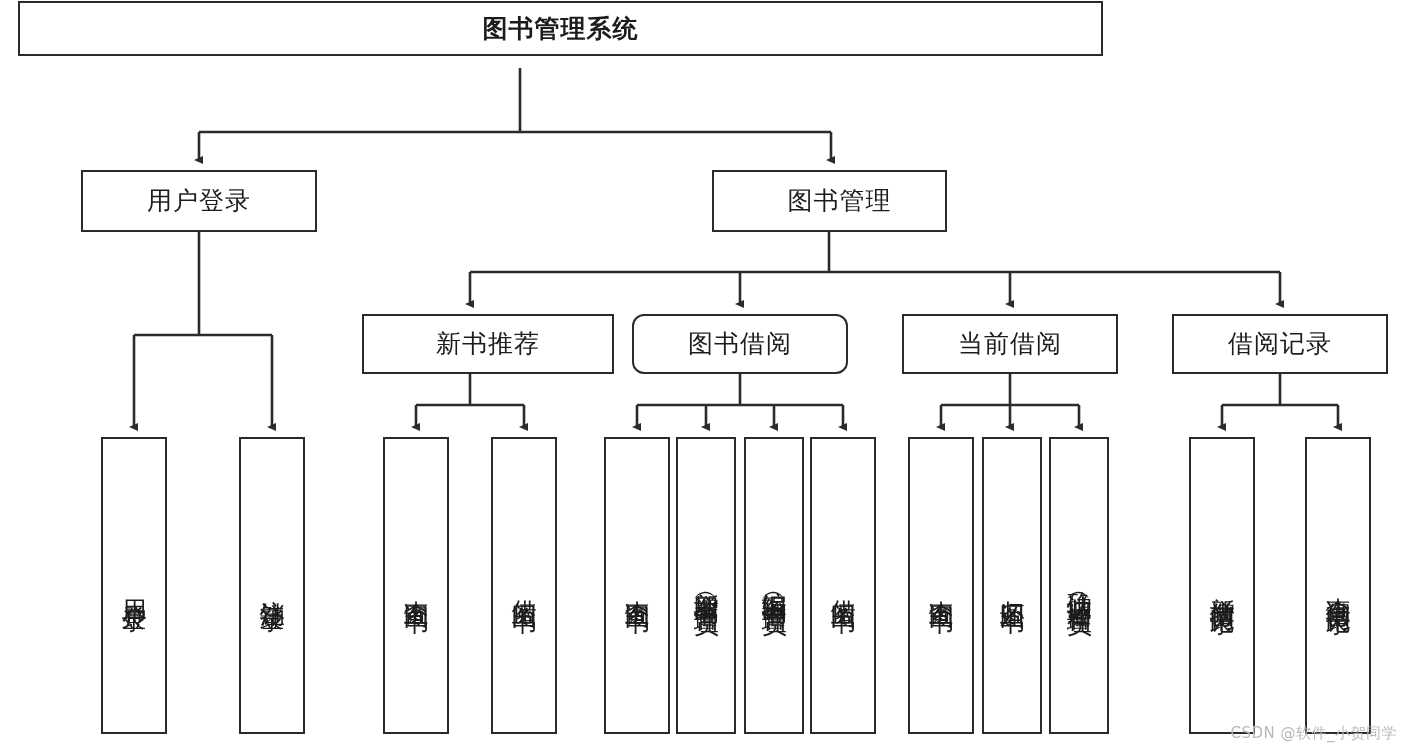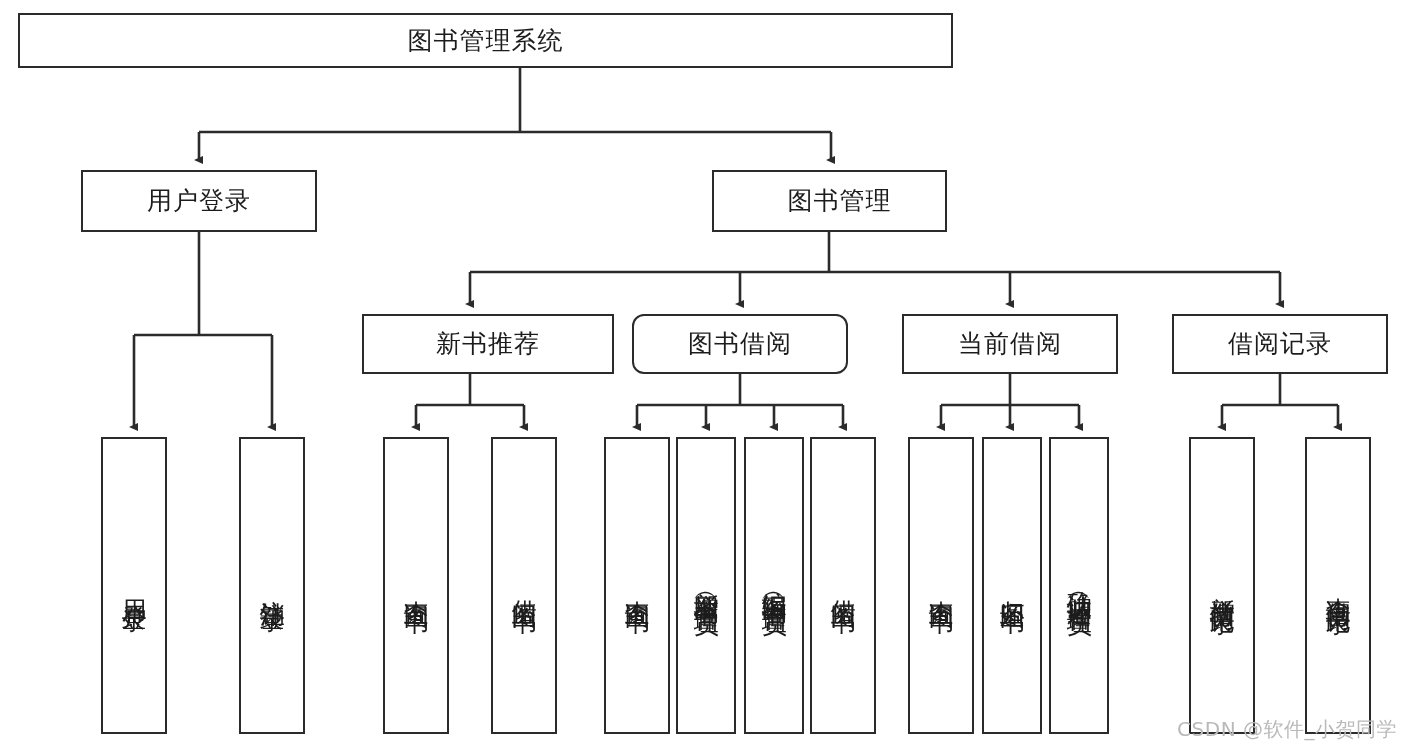--- a/index.html
+++ b/index.html
@@ -58,21 +58,21 @@
     font-size: 25px;
     line-height: 1.18;
     letter-spacing: 3px;
     white-space: nowrap;
     transform: none;
   }
   .watermark {
     position: absolute;
     right: 8px;
     bottom: 4px;
-    font-size: 20px;
+    font-size: 15px;
     color: #b9b9b9;
     letter-spacing: 0.5px;
     white-space: nowrap;
   }
 </style>
 </head>
 <body>
 
 <div id="diagram-root">
 
@@ -119,21 +119,21 @@
       <path d="M1010,405 L1010,427" marker-end="url(#arrow)"></path>
       <path d="M1079,405 L1079,427" marker-end="url(#arrow)"></path>
 
       <path d="M1280,374 L1280,405"></path>
       <path d="M1222,405 L1338,405"></path>
       <path d="M1222,405 L1222,427" marker-end="url(#arrow)"></path>
       <path d="M1338,405 L1338,427" marker-end="url(#arrow)"></path>
     </g>
   </svg>
 
-  <div class="node root horiz" style="left:18px; top:13px; width:935px; height:55px;">
+  <div class="node root horiz" style="left:18px; top:1px; width:1085px; height:55px;font-weight:bold;">
     <span class="label">图书管理系统</span>
   </div>
 
   <div class="node horiz" style="left:81px; top:170px; width:236px; height:62px;">
     <span class="label">用户登录</span>
   </div>
 
   <div class="node horiz" style="left:712px; top:170px; width:235px; height:62px;padding-left:20px;">
     <span class="label">图书管理</span>
   </div>

